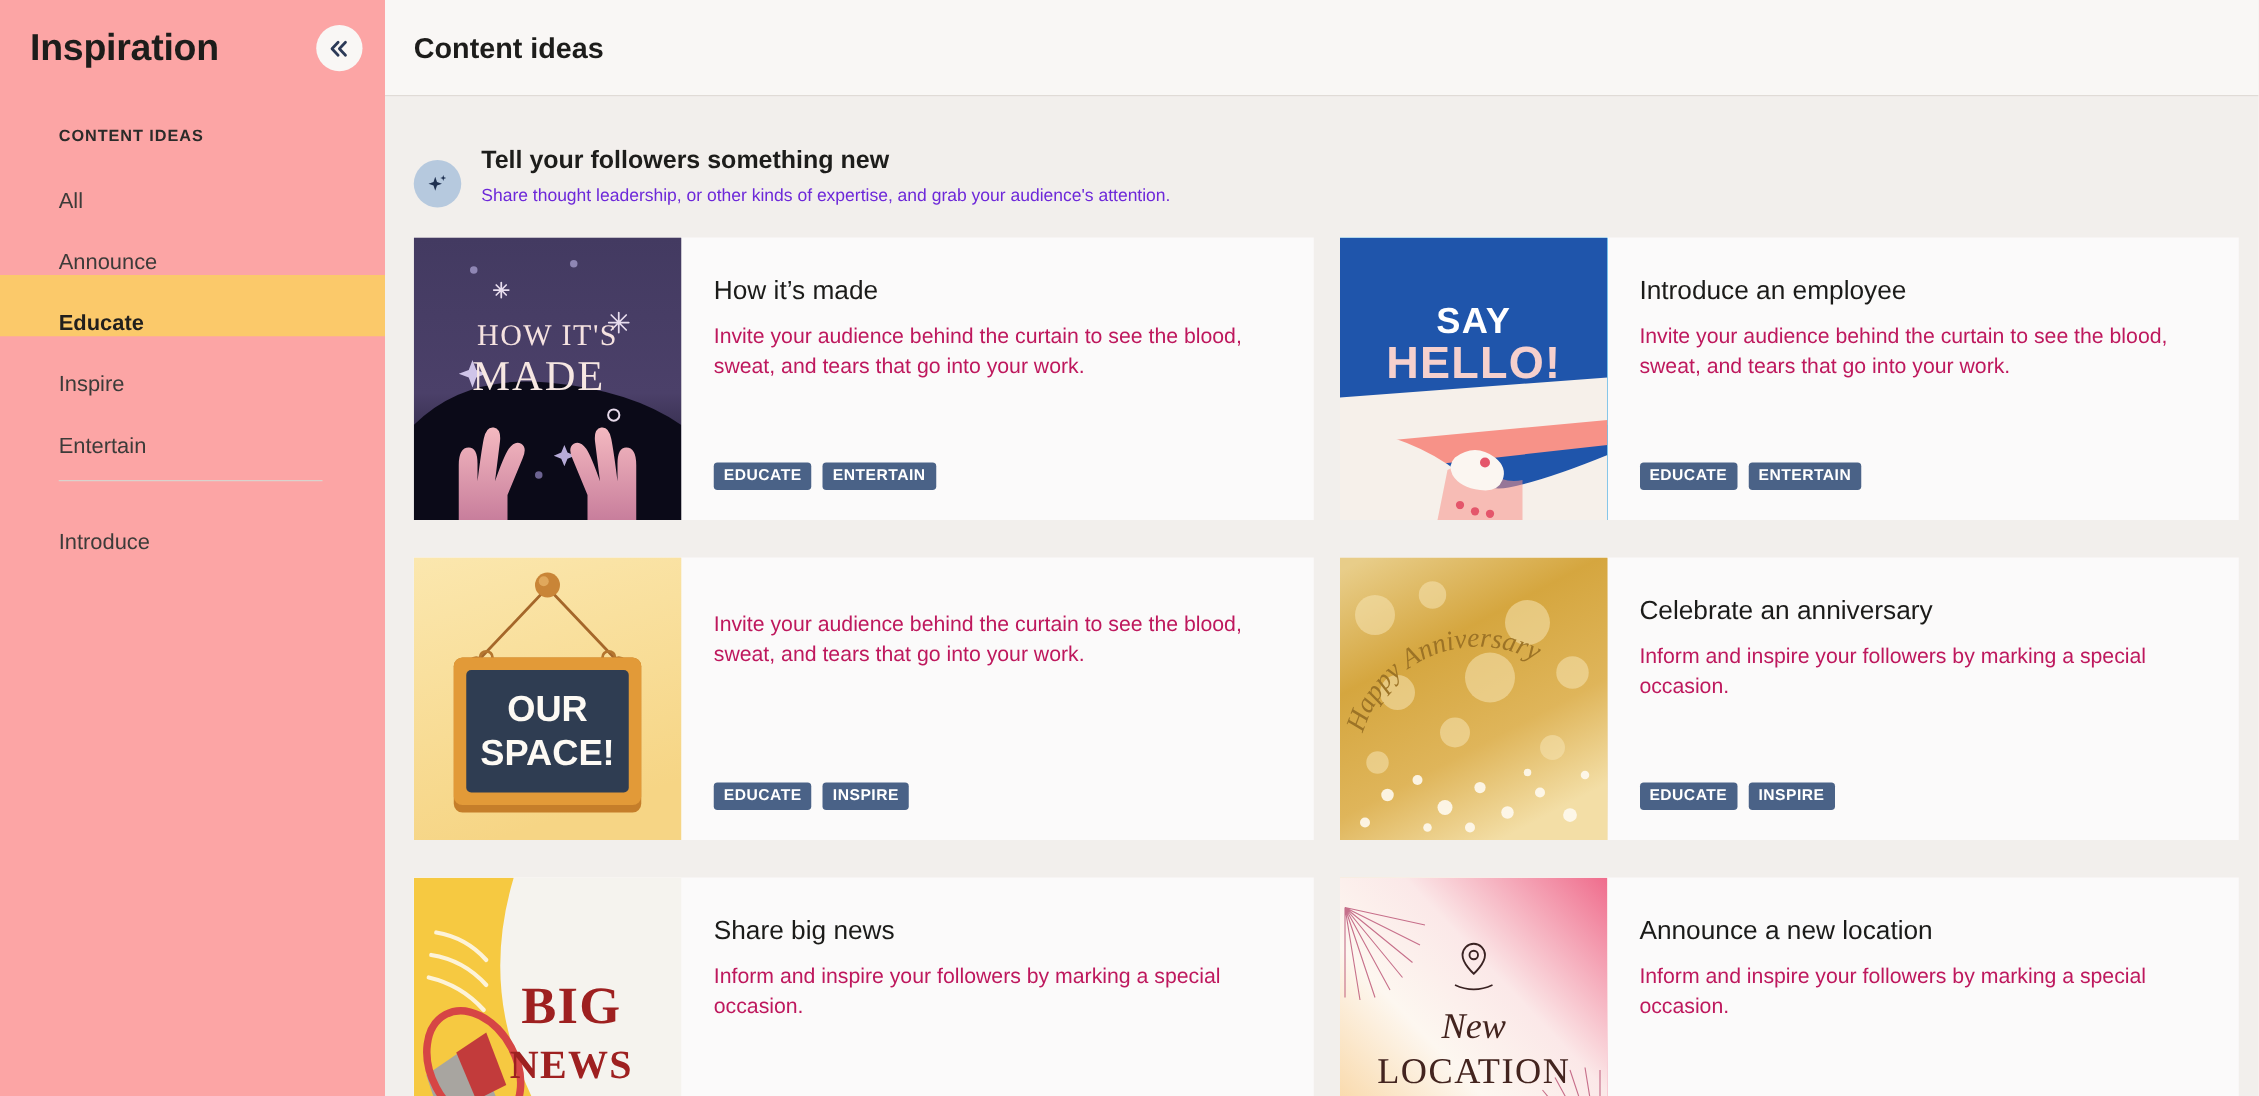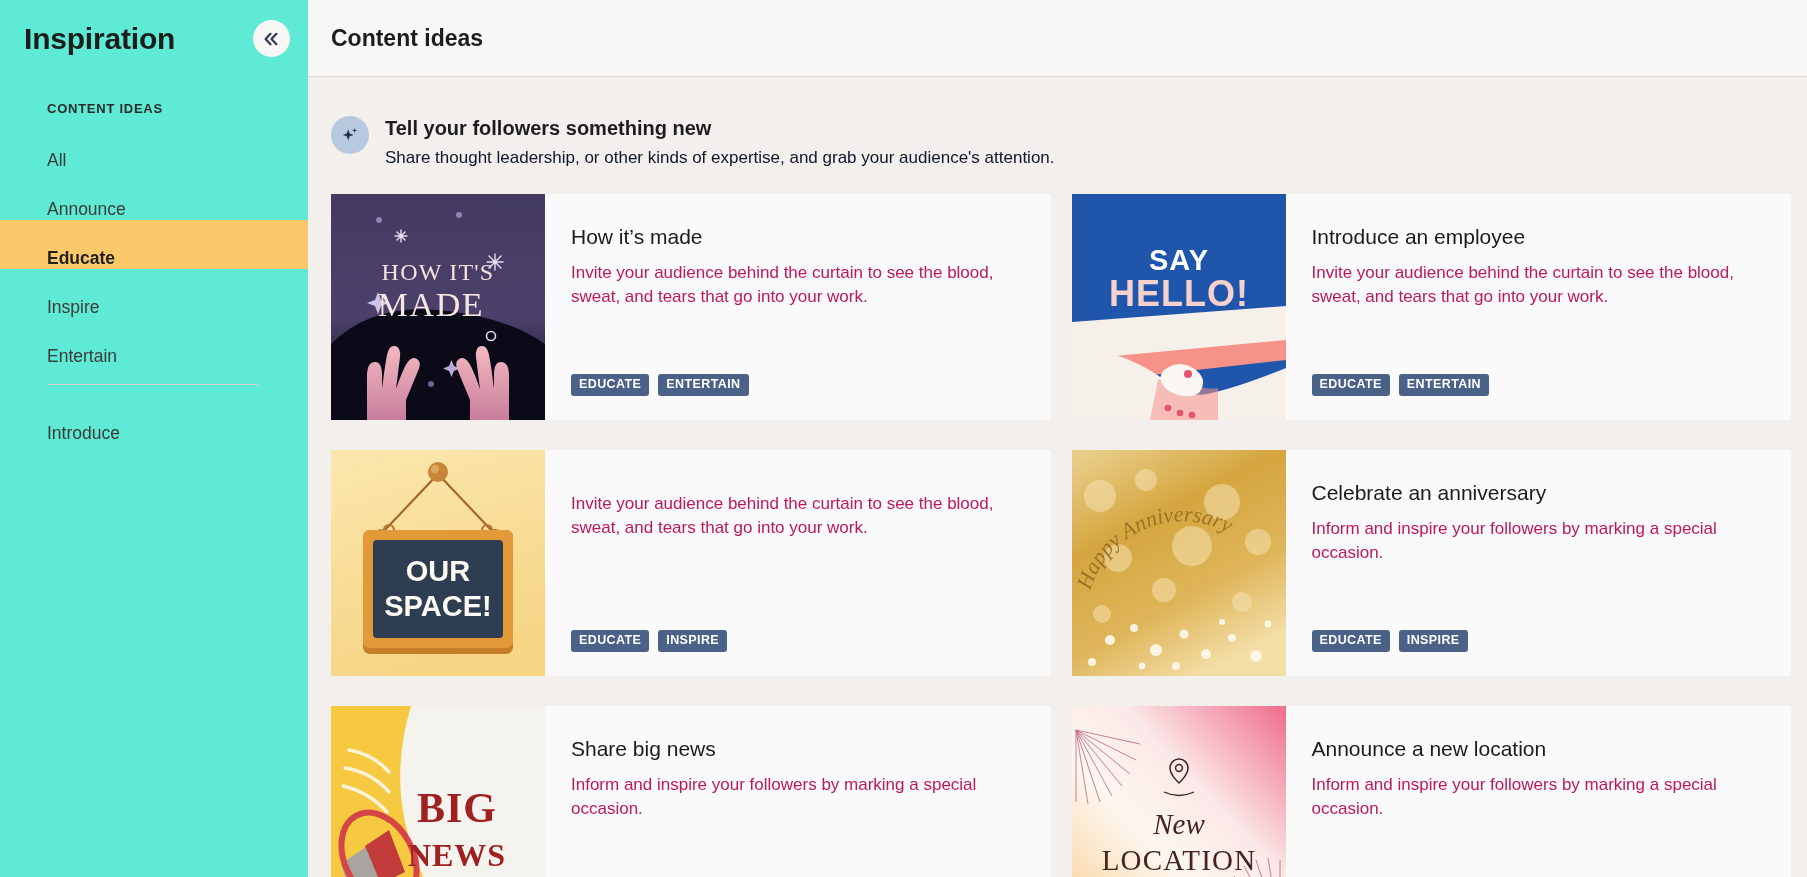--- a/index.html
+++ b/index.html
@@ -8,21 +8,21 @@
     width: 1807px; height: 877px;
     overflow: hidden;
     font-family: "Liberation Sans", sans-serif;
     background: #f7f5f3;
   }
   .app { display: flex; width: 1807px; height: 877px; }
 
   
   .sidebar {
     width: 308px; flex: 0 0 308px; height: 877px;
-    background: #5eead4;
+    background: #fca5a5;
     position: relative;
   }
   .sidebar-top {
     height: 77px; display: flex; align-items: center;
     padding: 0 18px 0 24px;
   }
   .brand {
     font-size: 30px; font-weight: bold; color: #1d1d1b;
     letter-spacing: -0.2px; flex: 1; line-height: 1;
   }
@@ -63,30 +63,30 @@
     height: 77px; flex: 0 0 77px;
     background: #f9f7f5;
     border-bottom: 1px solid #e0dbd6;
     display: flex; align-items: center;
     padding-left: 23px;
   }
   .main-title { font-size: 23px; font-weight: bold; color: #1d1d1b; }
 
   .main-body { flex: 1; overflow: hidden; padding: 0 16px 0 23px; }
 
-  .promo { display: flex; gap: 16px; padding: 36px 0 24px 0; align-items: flex-start; }
+  .promo { display: flex; gap: 16px; padding: 36px 0 24px 0; align-items: flex-end; }
   .promo-icon {
     width: 38px; height: 38px; border-radius: 50%;
     background: #b6c9de; flex: 0 0 38px;
     display: flex; align-items: center; justify-content: center;
     margin-top: 3px;
   }
   .promo-text-wrap { padding-top: 2px; }
   .promo-title { font-size: 20px; font-weight: bold; color: #1d1d1b; line-height: 1.3; }
-  .promo-sub { font-size: 17px; color: #0f172a; margin-top: 6px; line-height: 1.35; }
+  .promo-sub { font-size: 14px; color: #6d28d9; margin-top: 6px; line-height: 1.35; }
 
   .grid {
     display: grid;
     grid-template-columns: 1fr 1fr;
     column-gap: 21px;
     row-gap: 30px;
   }
   .card {
     background: #fbfafa;
     display: flex;

